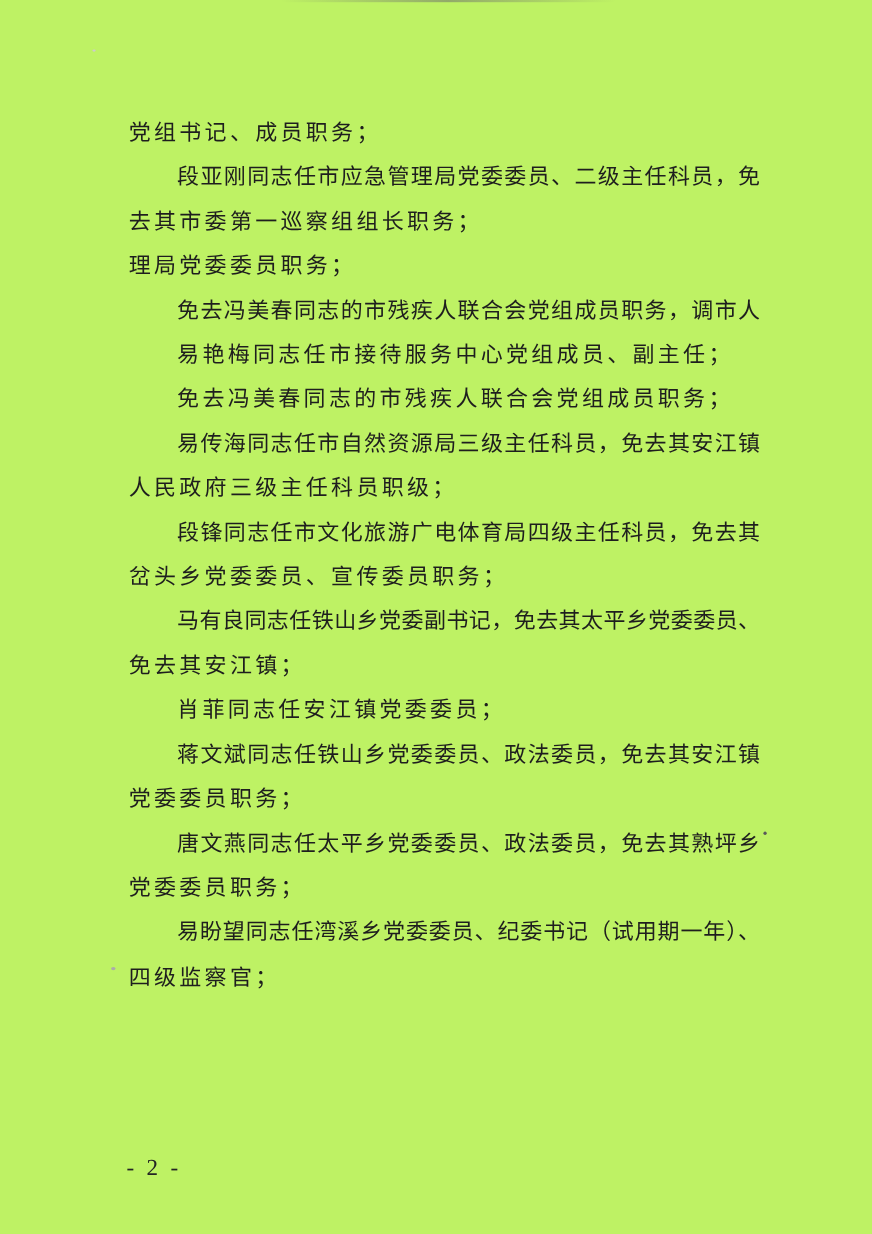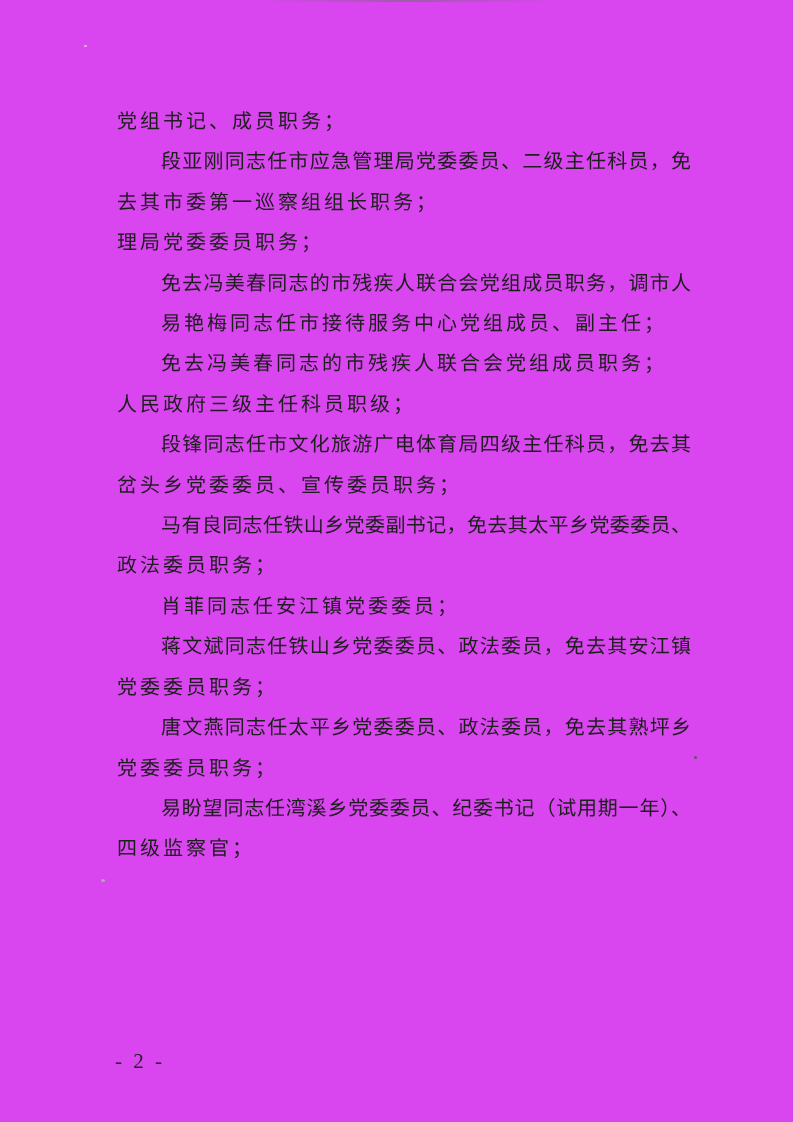--- a/index.html
+++ b/index.html
@@ -4,21 +4,21 @@
 <style>
   html, body {
     margin: 0;
     padding: 0;
     background: #ffffff;
   }
   .page {
     position: relative;
     width: 793px;
     height: 1122px;
-    background: #d946ef;
+    background: #bef264;
     overflow: hidden;
     font-family: "Liberation Serif", "DejaVu Serif", serif;
   }
   .text-block {
     position: absolute;
     left: 117px;
     top: 101px;
     width: 574px;
     color: #1e1e1e;
     font-size: 20px;
@@ -67,25 +67,26 @@
   <div class="artifact speck-c"></div>
 
   <div class="text-block">
     <div class="line">党组书记、成员职务；</div>
     <div class="line ind just">段亚刚同志任市应急管理局党委委员、二级主任科员，免</div>
     <div class="line">去其市委第一巡察组组长职务；</div>
     <div class="line">理局党委委员职务；</div>
     <div class="line ind just">免去冯美春同志的市残疾人联合会党组成员职务，调市人</div>
     <div class="line ind">易艳梅同志任市接待服务中心党组成员、副主任；</div>
     <div class="line ind">免去冯美春同志的市残疾人联合会党组成员职务；</div>
+    <div class="line ind just">易传海同志任市自然资源局三级主任科员，免去其安江镇</div>
     <div class="line">人民政府三级主任科员职级；</div>
     <div class="line ind just">段锋同志任市文化旅游广电体育局四级主任科员，免去其</div>
     <div class="line">岔头乡党委委员、宣传委员职务；</div>
     <div class="line ind just">马有良同志任铁山乡党委副书记，免去其太平乡党委委员、</div>
-    <div class="line">政法委员职务；</div>
+    <div class="line">免去其安江镇；</div>
     <div class="line ind">肖菲同志任安江镇党委委员；</div>
     <div class="line ind just">蒋文斌同志任铁山乡党委委员、政法委员，免去其安江镇</div>
     <div class="line">党委委员职务；</div>
     <div class="line ind just">唐文燕同志任太平乡党委委员、政法委员，免去其熟坪乡</div>
     <div class="line">党委委员职务；</div>
     <div class="line ind just">易盼望同志任湾溪乡党委委员、纪委书记（试用期一年）、</div>
     <div class="line">四级监察官；</div>
   </div>
 
   <div class="page-num">- 2 -</div>

